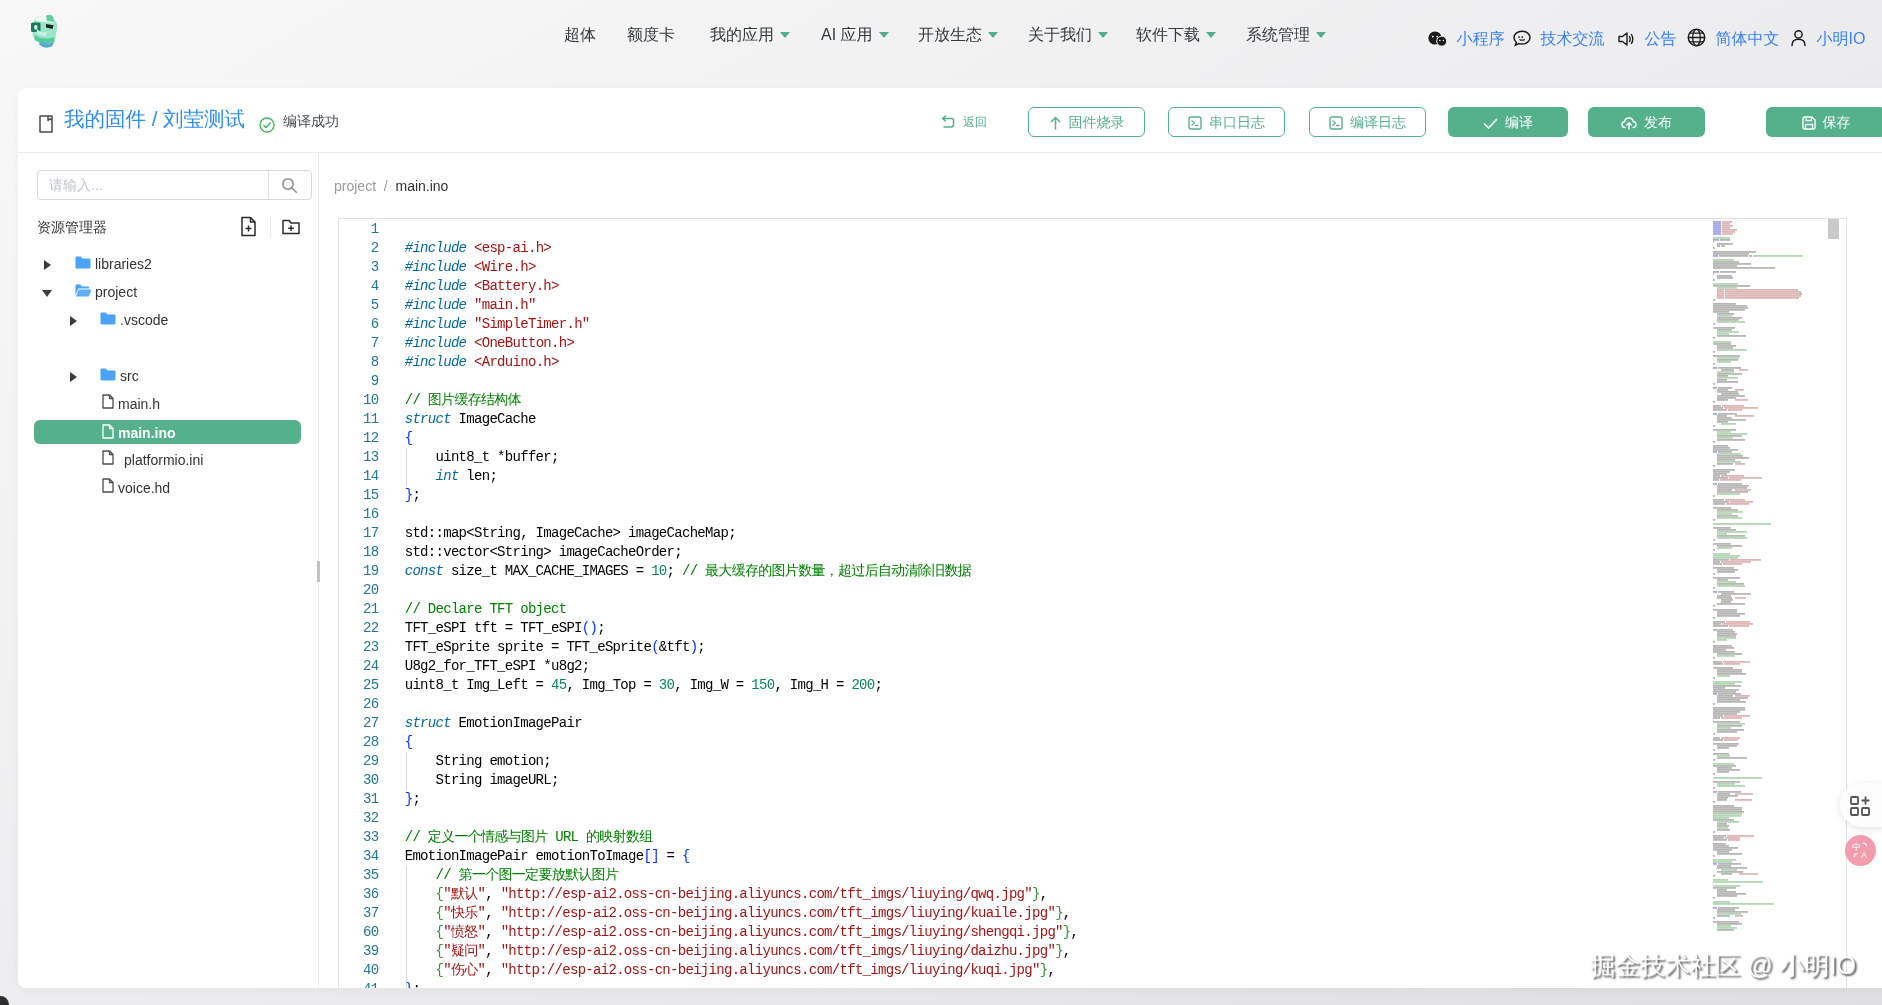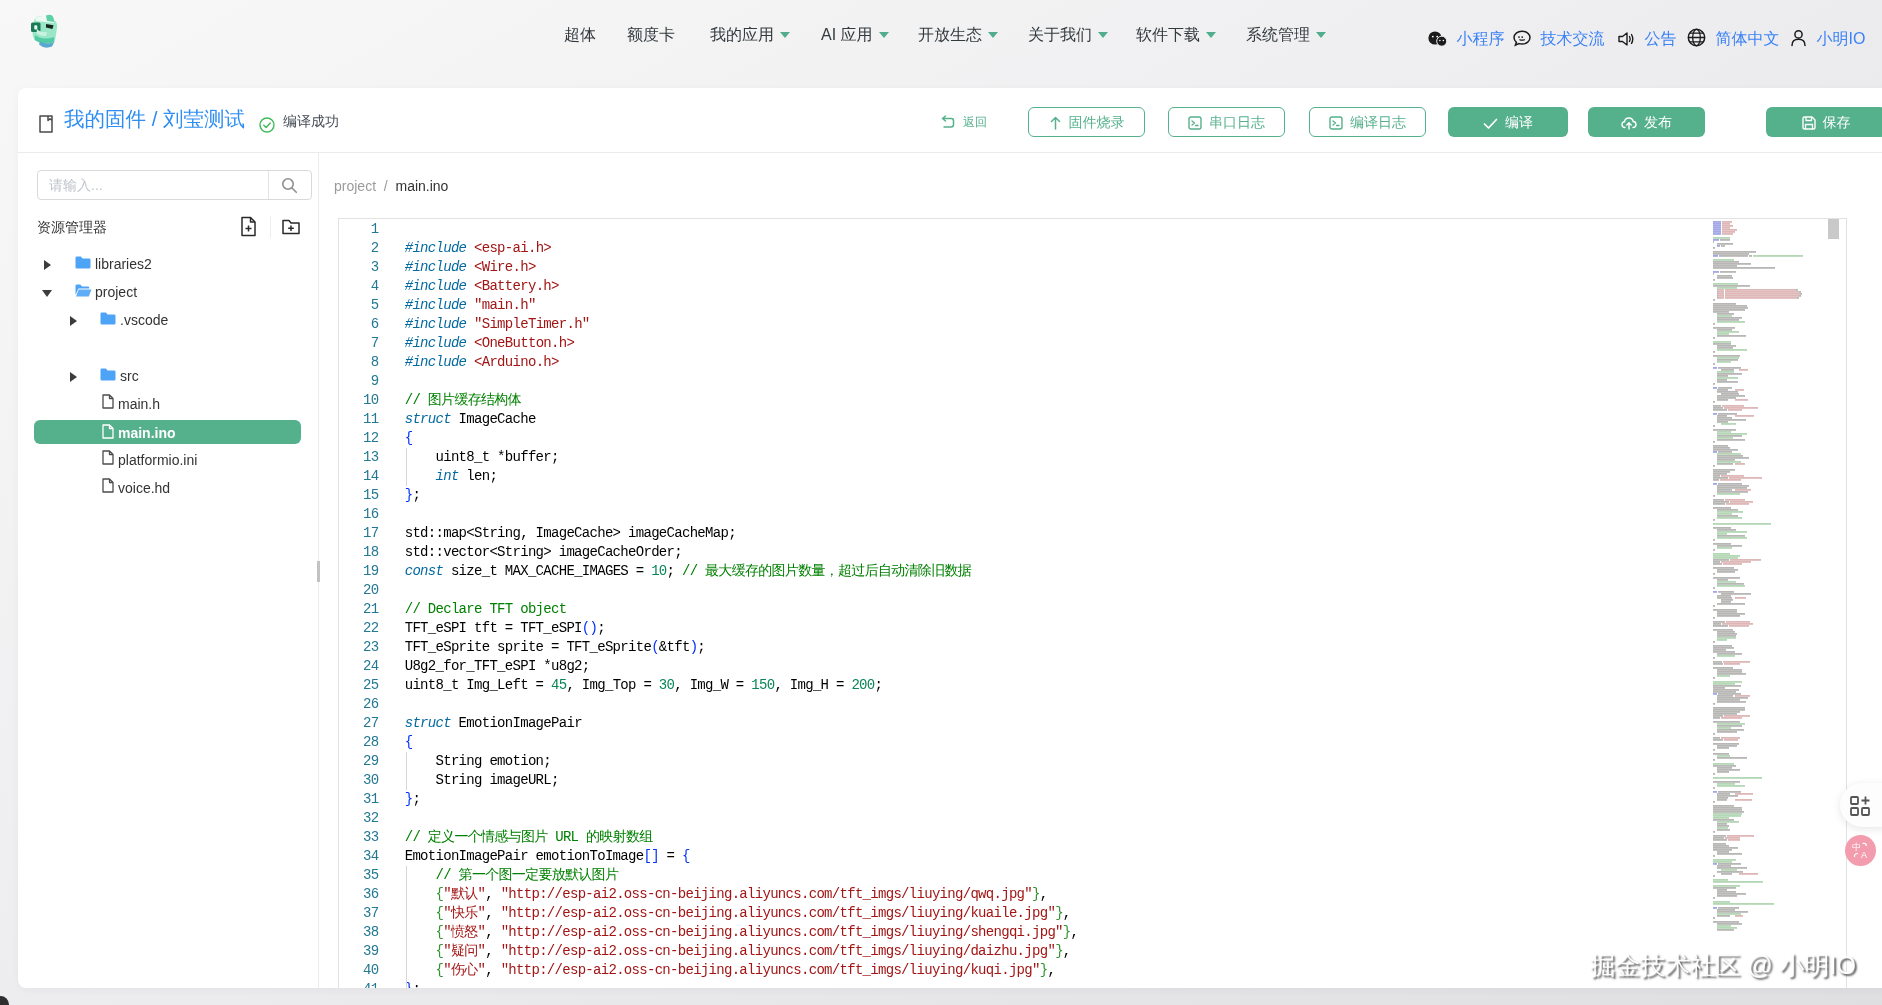--- a/index.html
+++ b/index.html
@@ -209,21 +209,21 @@
           <path d="M1 1 L7.5 1 L11 4.5 L11 14 L1 14 Z" fill="none" stroke="#fff" stroke-width="1.3" stroke-linejoin="round"></path>
           <path d="M7.5 1 L7.5 4.5 L11 4.5" fill="none" stroke="#fff" stroke-width="1.3" stroke-linejoin="round"></path>
         </svg>
       <span class="lbl" style="left:100px;top:6px;color:#fff;font-weight:bold">main.ino</span>
     </div>
     <div class="tree" style="top:294px">
       <svg class="abs" style="left:84px;top:3px" width="12" height="15" viewBox="0 0 12 15">
           <path d="M1 1 L7.5 1 L11 4.5 L11 14 L1 14 Z" fill="none" stroke="#4c4c4c" stroke-width="1.3" stroke-linejoin="round"></path>
           <path d="M7.5 1 L7.5 4.5 L11 4.5" fill="none" stroke="#4c4c4c" stroke-width="1.3" stroke-linejoin="round"></path>
         </svg>
-      <span class="lbl" style="left:100px">platformio.ini</span>
+      <span class="lbl" style="left:106px">platformio.ini</span>
     </div>
     <div class="tree" style="top:322px">
       <svg class="abs" style="left:84px;top:3px" width="12" height="15" viewBox="0 0 12 15">
           <path d="M1 1 L7.5 1 L11 4.5 L11 14 L1 14 Z" fill="none" stroke="#4c4c4c" stroke-width="1.3" stroke-linejoin="round"></path>
           <path d="M7.5 1 L7.5 4.5 L11 4.5" fill="none" stroke="#4c4c4c" stroke-width="1.3" stroke-linejoin="round"></path>
         </svg>
       <span class="lbl" style="left:100px">voice.hd</span>
     </div>
     <div class="abs" style="left:298.5px;top:408px;width:3px;height:21px;background:#c2c2c2"></div>
   </div>
@@ -260,21 +260,21 @@
         <div style="height:19px">28</div>
         <div style="height:19px">29</div>
         <div style="height:19px">30</div>
         <div style="height:19px">31</div>
         <div style="height:19px">32</div>
         <div style="height:19px">33</div>
         <div style="height:19px">34</div>
         <div style="height:19px">35</div>
         <div style="height:19px">36</div>
         <div style="height:19px">37</div>
-        <div style="height:19px">38</div>
+        <div style="height:19px">60</div>
         <div style="height:19px">39</div>
         <div style="height:19px">40</div>
         <div style="height:19px">41</div>
       </div>
       <div id="lines" style="left:66.2px"><div style="height:19px">&nbsp;</div><div style="height:19px"><span class="k">#include</span> <span class="s">&lt;esp-ai.h&gt;</span></div><div style="height:19px"><span class="k">#include</span> <span class="s">&lt;Wire.h&gt;</span></div><div style="height:19px"><span class="k">#include</span> <span class="s">&lt;Battery.h&gt;</span></div><div style="height:19px"><span class="k">#include</span> <span class="s">"main.h"</span></div><div style="height:19px"><span class="k">#include</span> <span class="s">"SimpleTimer.h"</span></div><div style="height:19px"><span class="k">#include</span> <span class="s">&lt;OneButton.h&gt;</span></div><div style="height:19px"><span class="k">#include</span> <span class="s">&lt;Arduino.h&gt;</span></div><div style="height:19px">&nbsp;</div><div style="height:19px"><span class="c">// 图片缓存结构体</span></div><div style="height:19px"><span class="k">struct</span> ImageCache</div><div style="height:19px"><span class="b1">{</span></div><div style="height:19px">    uint8_t *buffer;</div><div style="height:19px">    <span class="k">int</span> len;</div><div style="height:19px"><span class="b1">}</span>;</div><div style="height:19px">&nbsp;</div><div style="height:19px">std::map&lt;String, ImageCache&gt; imageCacheMap;</div><div style="height:19px">std::vector&lt;String&gt; imageCacheOrder;</div><div style="height:19px"><span class="k">const</span> size_t MAX_CACHE_IMAGES = <span class="n">10</span>; <span class="c">// 最大缓存的图片数量，超过后自动清除旧数据</span></div><div style="height:19px">&nbsp;</div><div style="height:19px"><span class="c">// Declare TFT object</span></div><div style="height:19px">TFT_eSPI tft = TFT_eSPI<span class="b1">()</span>;</div><div style="height:19px">TFT_eSprite sprite = TFT_eSprite<span class="b1">(</span>&amp;tft<span class="b1">)</span>;</div><div style="height:19px">U8g2_for_TFT_eSPI *u8g2;</div><div style="height:19px">uint8_t Img_Left = <span class="n">45</span>, Img_Top = <span class="n">30</span>, Img_W = <span class="n">150</span>, Img_H = <span class="n">200</span>;</div><div style="height:19px">&nbsp;</div><div style="height:19px"><span class="k">struct</span> EmotionImagePair</div><div style="height:19px"><span class="b1">{</span></div><div style="height:19px">    String emotion;</div><div style="height:19px">    String imageURL;</div><div style="height:19px"><span class="b1">}</span>;</div><div style="height:19px">&nbsp;</div><div style="height:19px"><span class="c">// 定义一个情感与图片 URL 的映射数组</span></div><div style="height:19px">EmotionImagePair emotionToImage<span class="b1">[]</span> = <span class="b1">{</span></div><div style="height:19px">    <span class="c">// 第一个图一定要放默认图片</span></div><div style="height:19px">    <span class="b2">{</span><span class="s">"默认"</span>, <span class="s">"http://esp-ai2.oss-cn-beijing.aliyuncs.com/tft_imgs/liuying/qwq.jpg"</span><span class="b2">}</span>,</div><div style="height:19px">    <span class="b2">{</span><span class="s">"快乐"</span>, <span class="s">"http://esp-ai2.oss-cn-beijing.aliyuncs.com/tft_imgs/liuying/kuaile.jpg"</span><span class="b2">}</span>,</div><div style="height:19px">    <span class="b2">{</span><span class="s">"愤怒"</span>, <span class="s">"http://esp-ai2.oss-cn-beijing.aliyuncs.com/tft_imgs/liuying/shengqi.jpg"</span><span class="b2">}</span>,</div><div style="height:19px">    <span class="b2">{</span><span class="s">"疑问"</span>, <span class="s">"http://esp-ai2.oss-cn-beijing.aliyuncs.com/tft_imgs/liuying/daizhu.jpg"</span><span class="b2">}</span>,</div><div style="height:19px">    <span class="b2">{</span><span class="s">"伤心"</span>, <span class="s">"http://esp-ai2.oss-cn-beijing.aliyuncs.com/tft_imgs/liuying/kuqi.jpg"</span><span class="b2">}</span>,</div><div style="height:19px"><span class="b1">}</span>;</div></div>
       <div class="guide" style="left:67.8px;top:229px;height:38px"></div>
       <div class="guide" style="left:67.8px;top:533px;height:38px"></div>
       <div class="guide" style="left:67.8px;top:647px;height:124px"></div>
       <svg class="abs" style="left:1374.5px;top:0" width="116" height="771" viewBox="0 0 116 771">
         <rect x="0.0" y="2.4" width="8.0" height="1.1" fill="#2936c8" fill-opacity="0.72"></rect>

